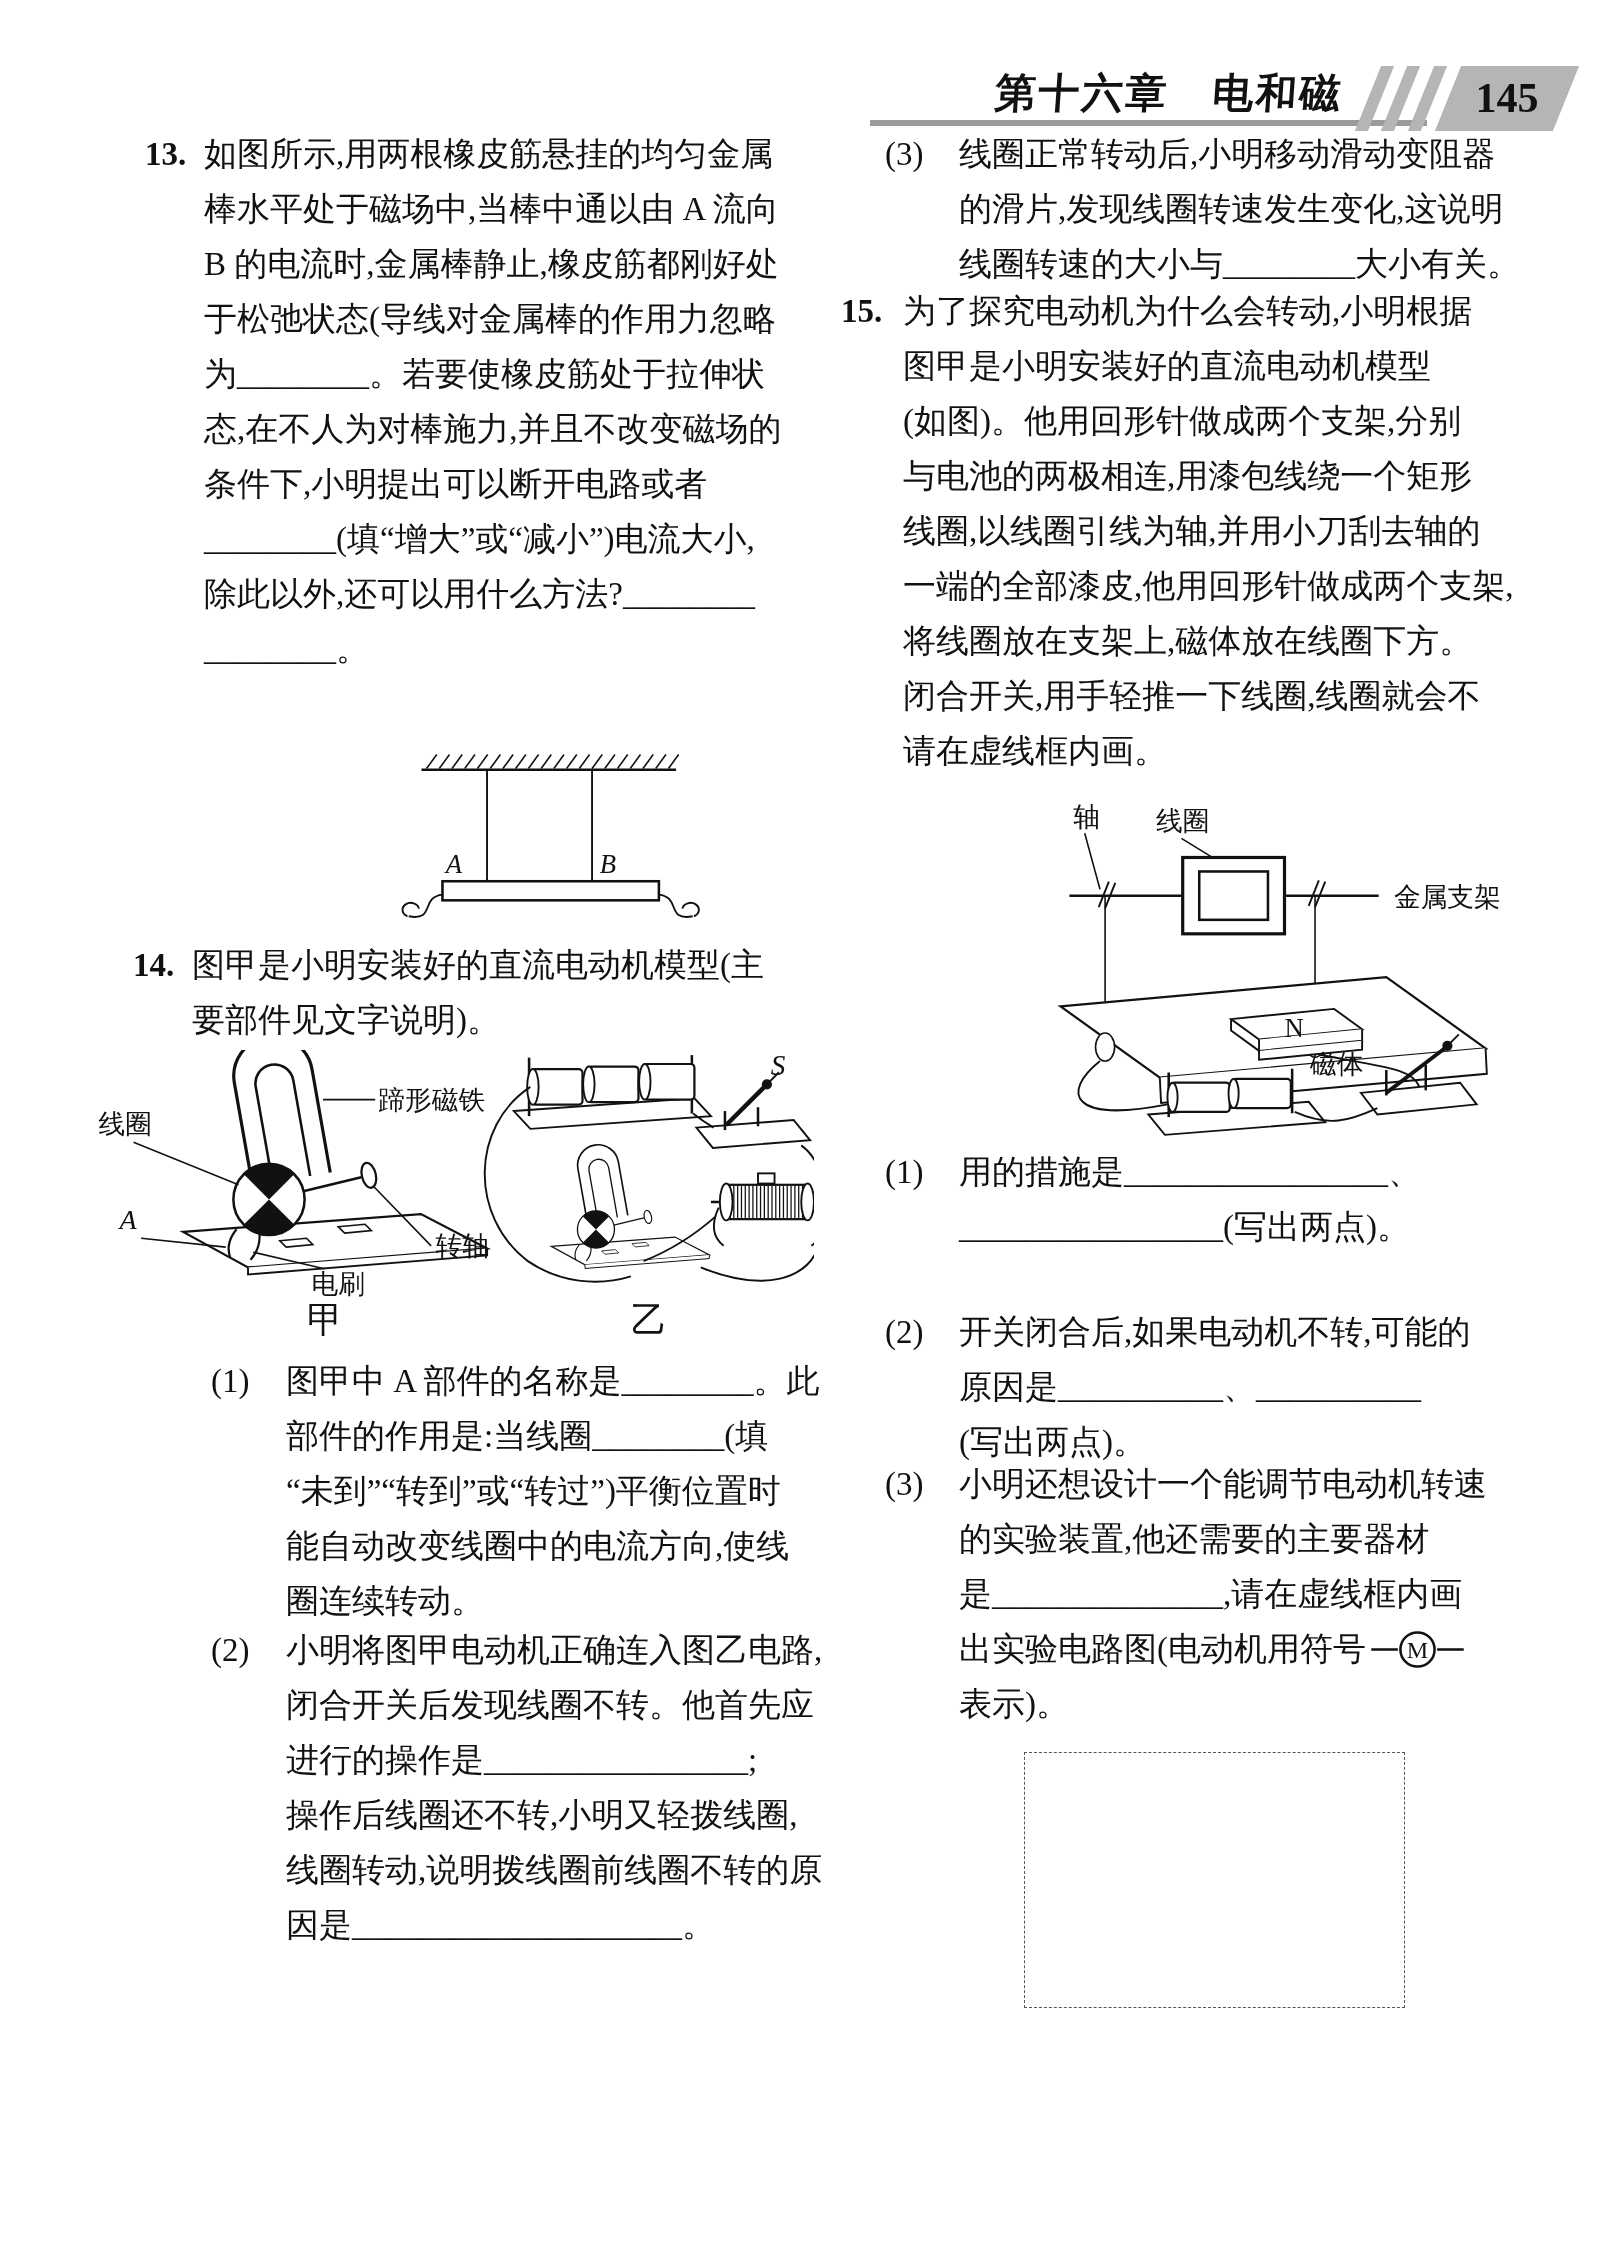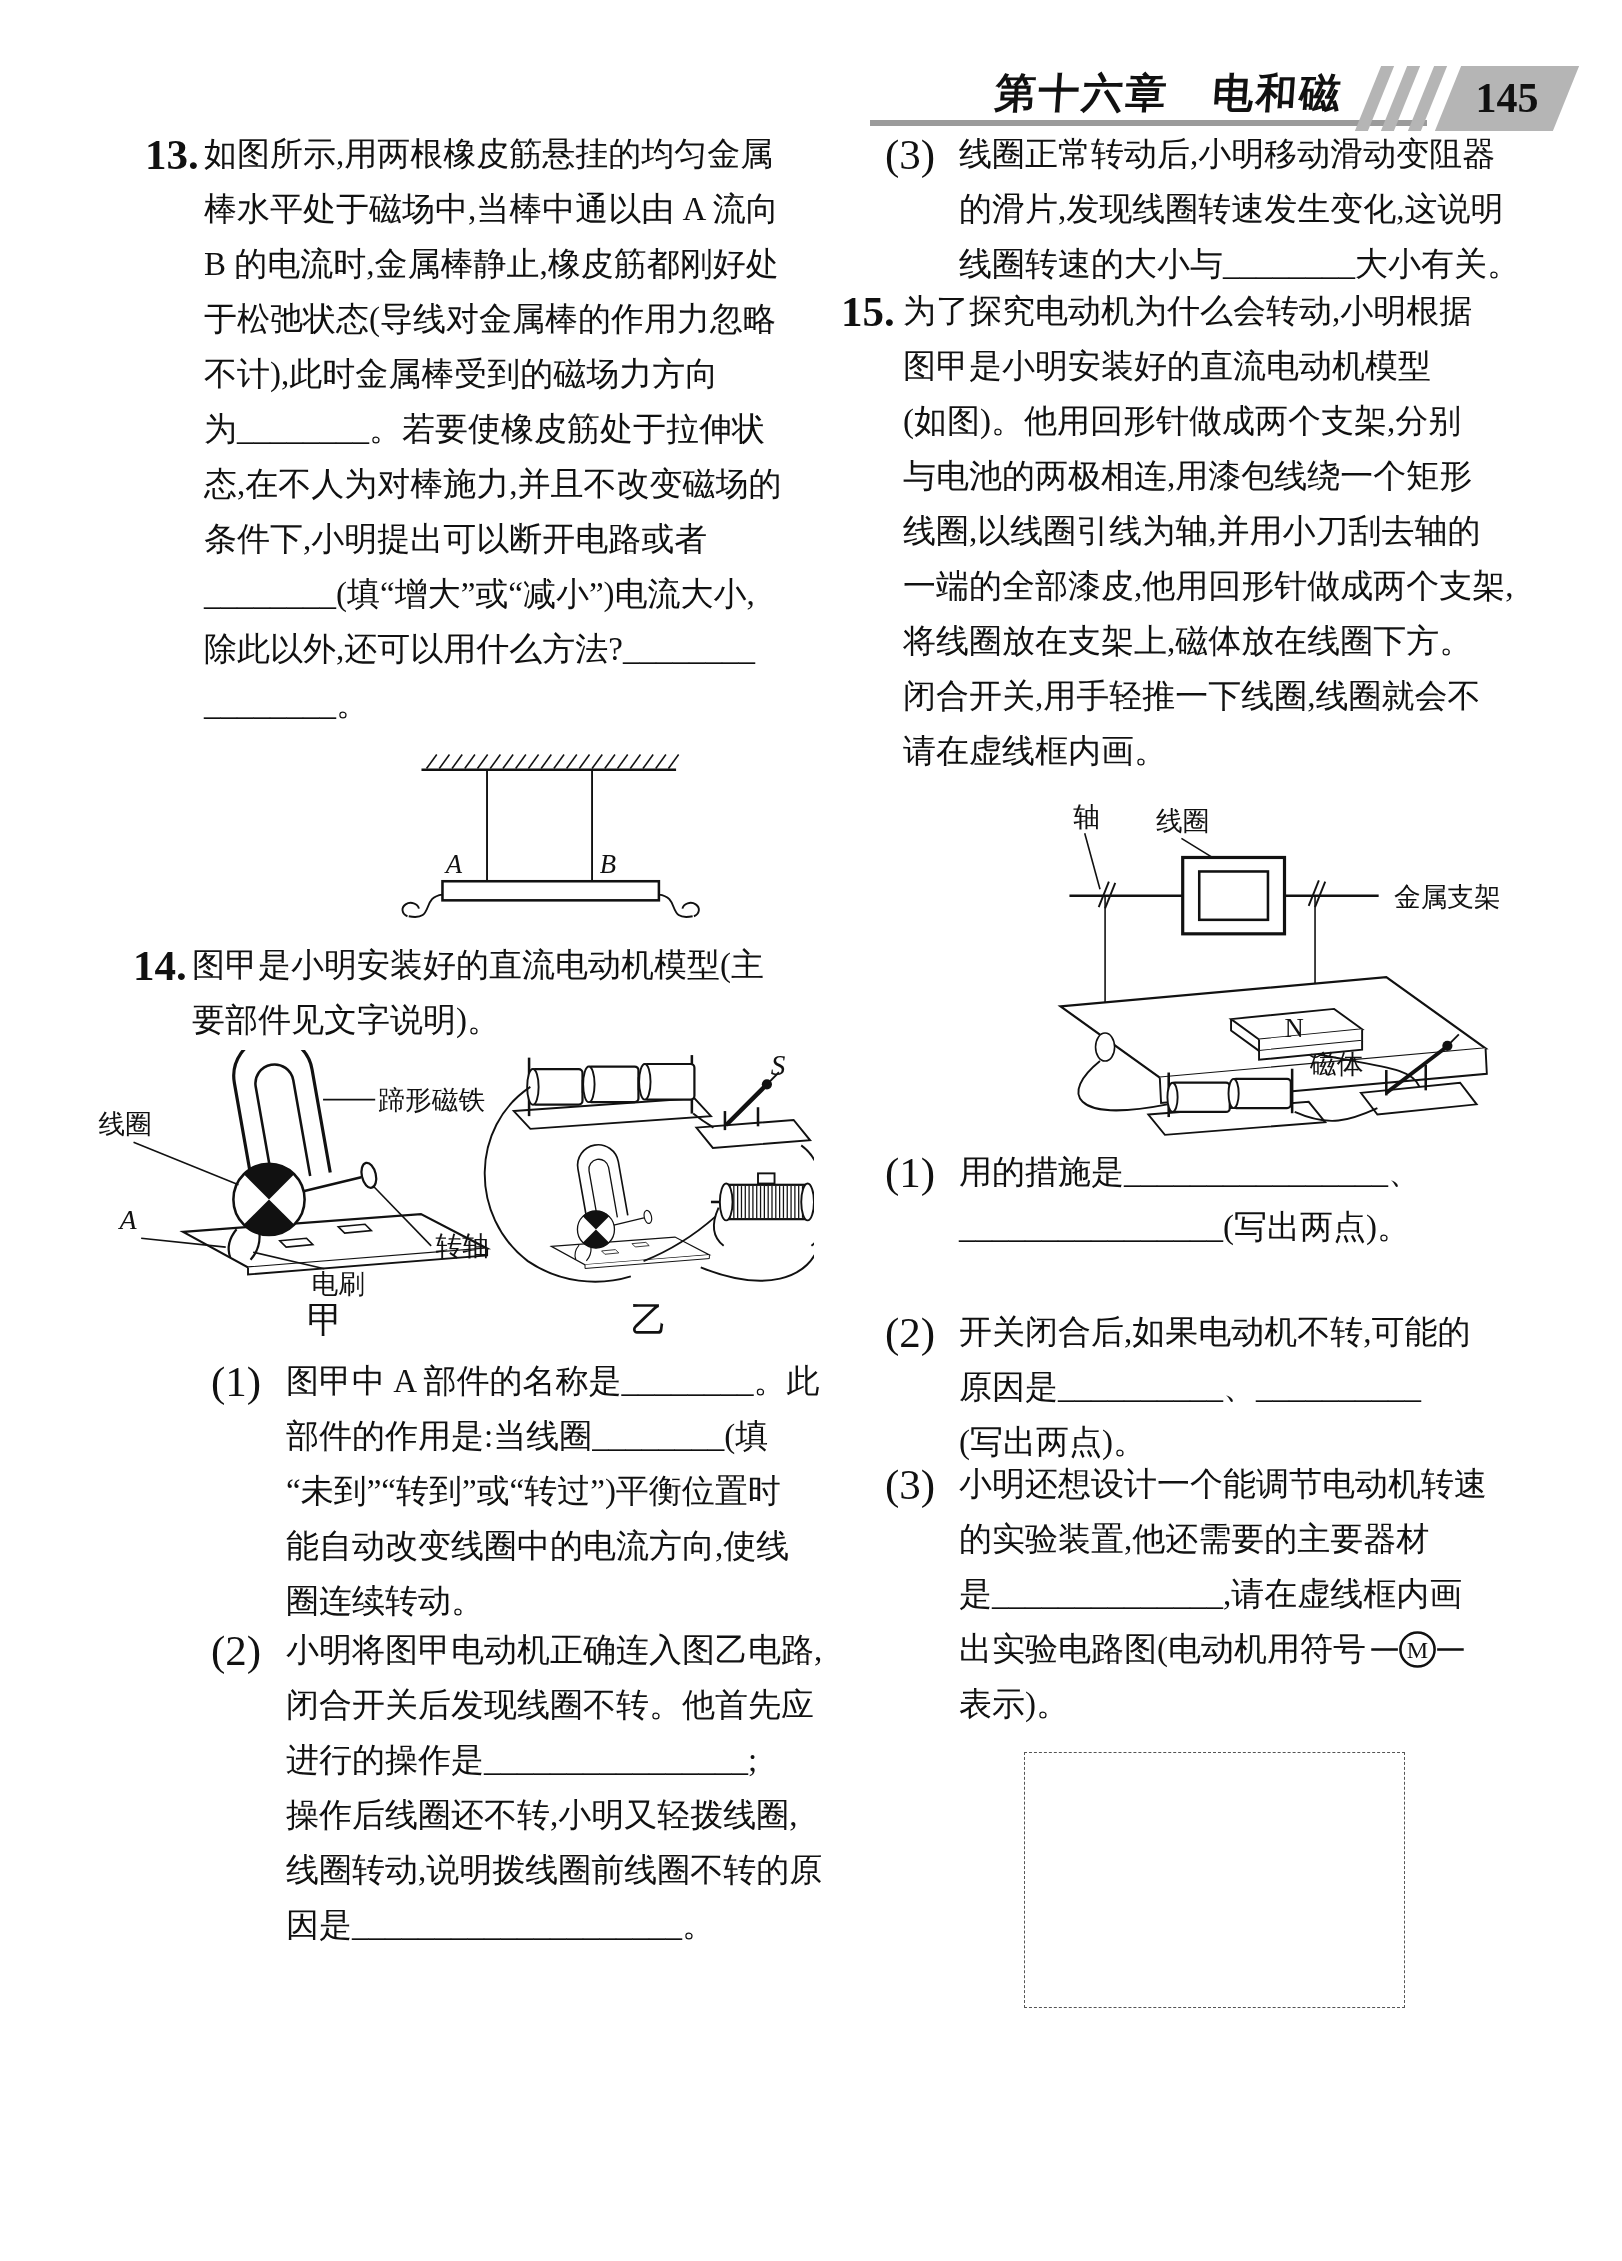--- a/index.html
+++ b/index.html
@@ -21,21 +21,21 @@
     position:absolute;left:1448px;top:66px;width:118px;height:65px;background:#b5b5b5;
     transform:skewX(-22deg);
   }
   .hdr-numbox span{
     display:block;transform:skewX(22deg);text-align:center;
     font-size:42px;font-weight:bold;line-height:65px;color:#111;
   }
   
   .blk{position:absolute;}
   .tl{height:55px;line-height:55px;font-size:33px;white-space:nowrap;}
-  .qnum{position:absolute;top:0;height:55px;line-height:55px;font-size:43px;}
+  .qnum{position:absolute;top:0;height:55px;line-height:55px;font-size:33px;}
   .bold{font-weight:bold;}
   .num-main-l{left:-59px;}
   .num-sub-l{left:-75px;}
   .num-main-r{left:-62px;}
   .num-sub-r{left:-74px;}
   .symline{display:flex;align-items:center;}
   .msym{margin-left:3.8px;}
   
   .fig{position:absolute;}
   svg text{font-family:"Liberation Serif","DejaVu Serif",serif;fill:#111;}
@@ -57,21 +57,20 @@
     <span>145</span>
   </div>
 
   <div class="blk" style="left:204px;top:127px;">
     <span class="qnum bold num-main-l">13.</span>
     <div>
         <div class="tl">如图所示,用两根橡皮筋悬挂的均匀金属</div>
         <div class="tl">棒水平处于磁场中,当棒中通以由 A 流向</div>
         <div class="tl">B 的电流时,金属棒静止,橡皮筋都刚好处</div>
         <div class="tl">于松弛状态(导线对金属棒的作用力忽略</div>
-        <div class="tl">不计),此时金属棒受到的磁场力方向</div>
         <div class="tl">为________。若要使橡皮筋处于拉伸状</div>
         <div class="tl">态,在不人为对棒施力,并且不改变磁场的</div>
         <div class="tl">条件下,小明提出可以断开电路或者</div>
         <div class="tl">________(填“增大”或“减小”)电流大小,</div>
         <div class="tl">除此以外,还可以用什么方法?________</div>
         <div class="tl">________。</div>
       </div>
   </div>
 
   <svg class="fig" style="left:382px;top:738px;" width="331" height="191" viewBox="0 0 520 300">

